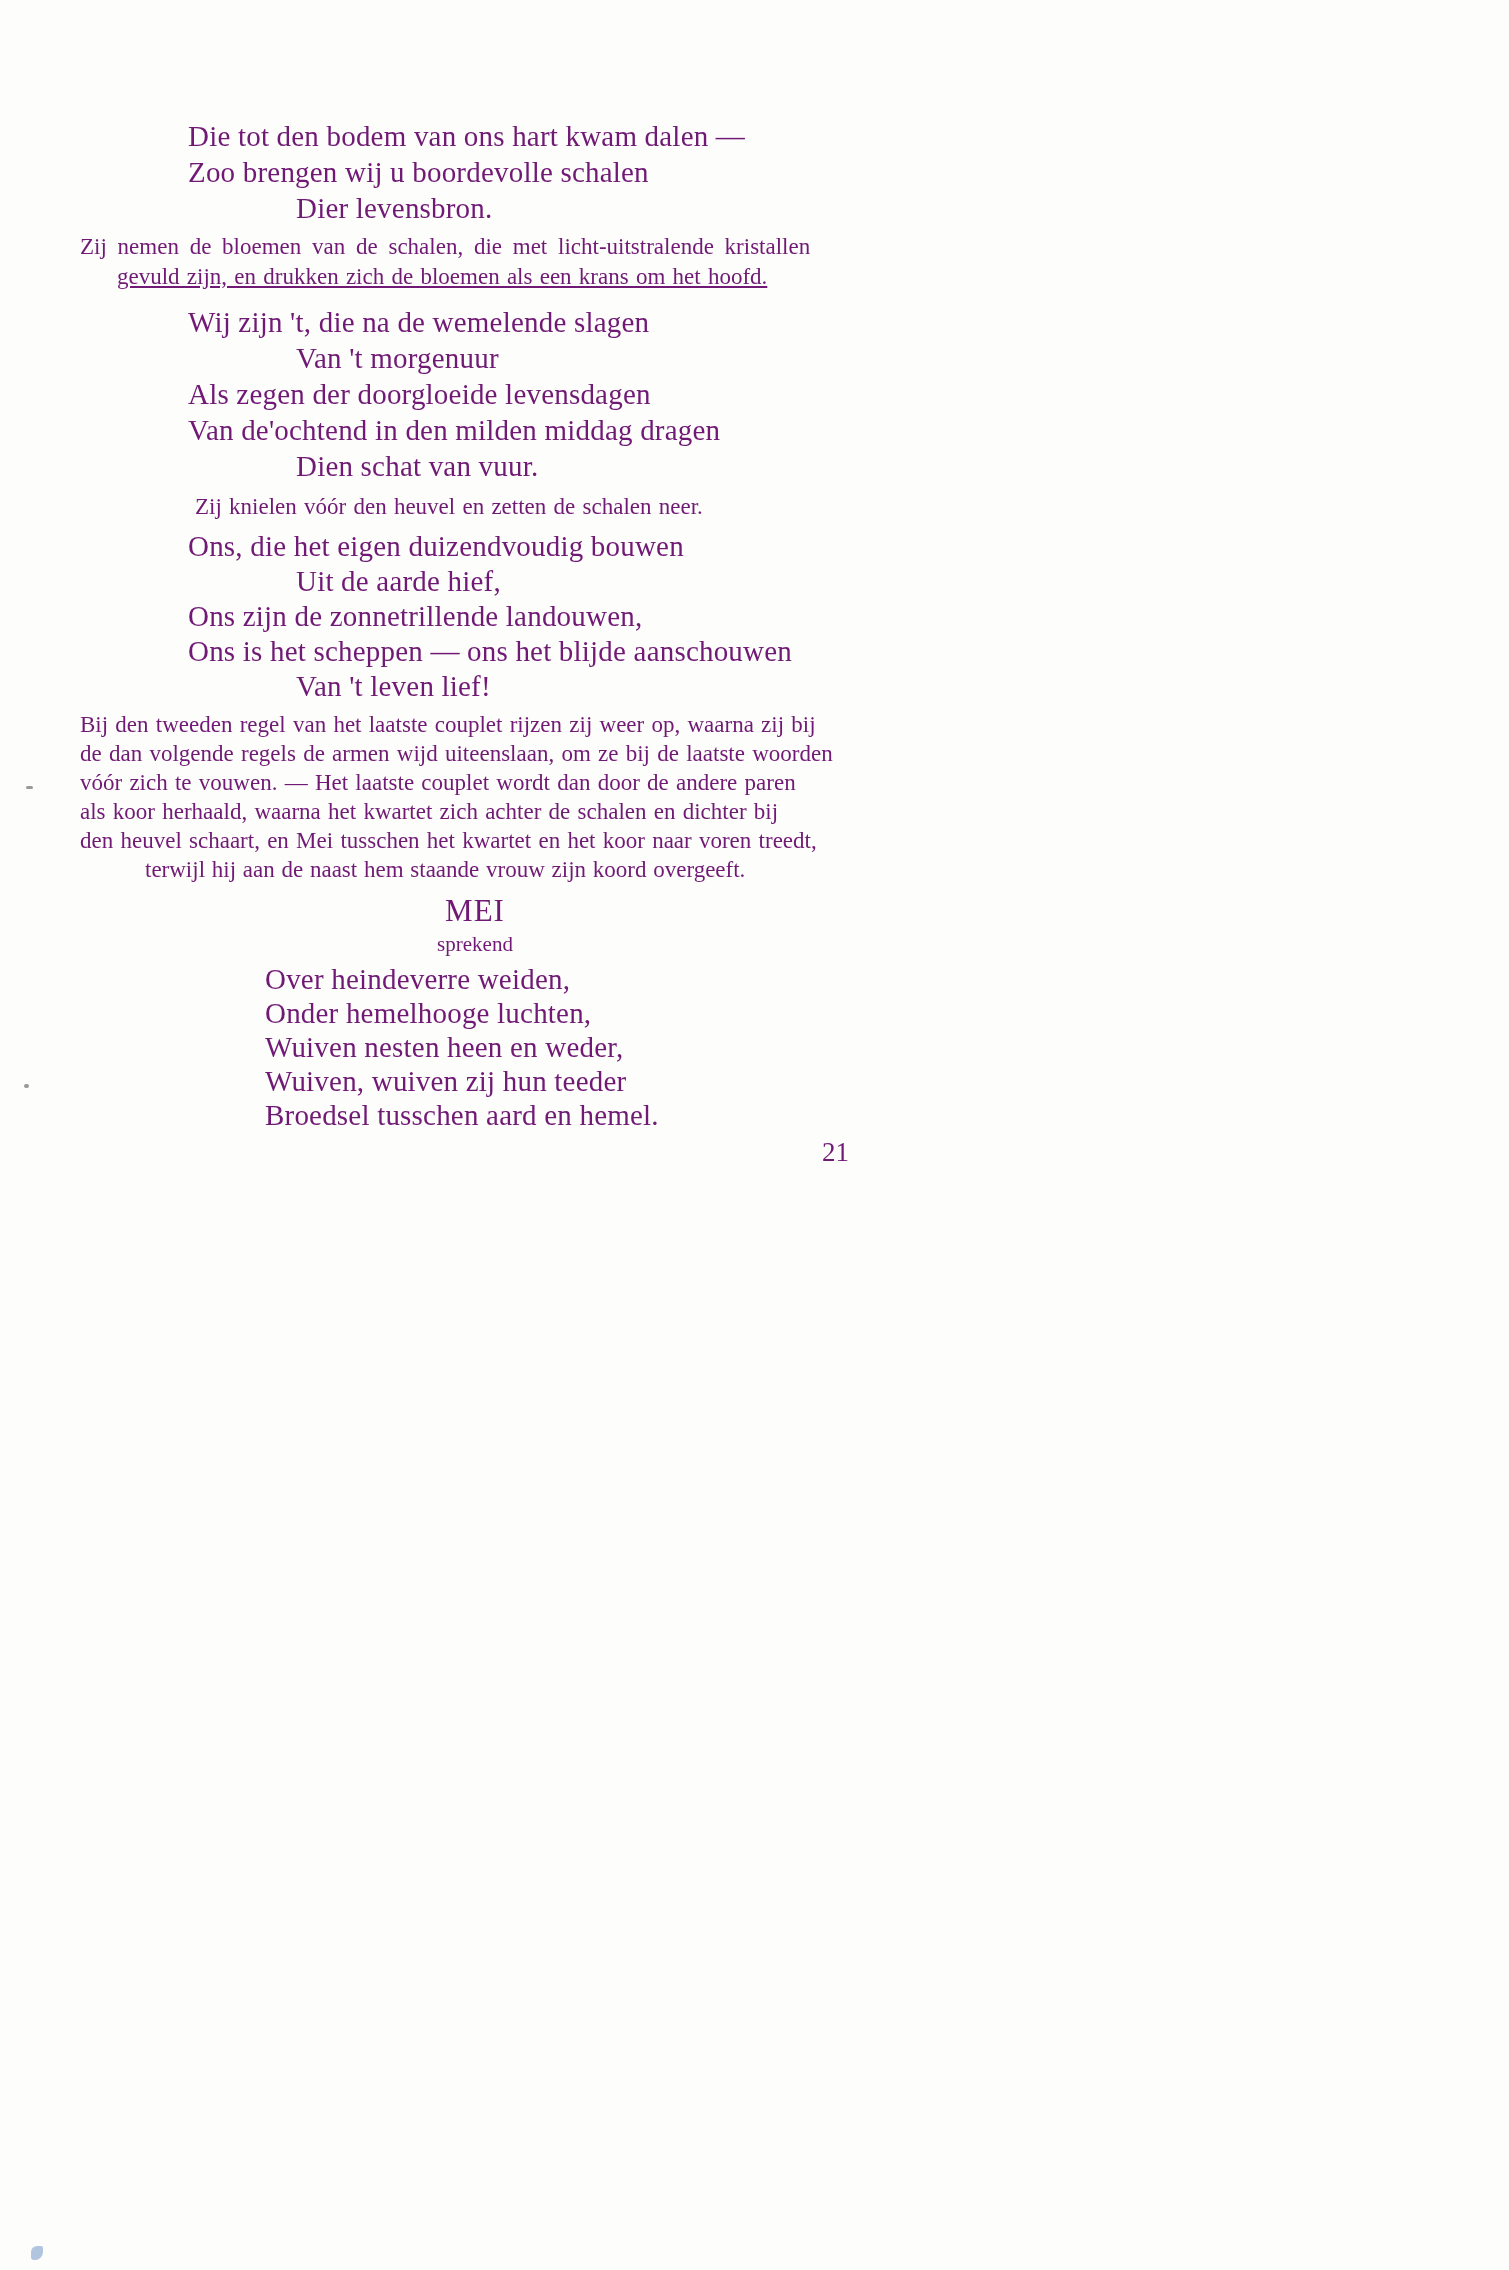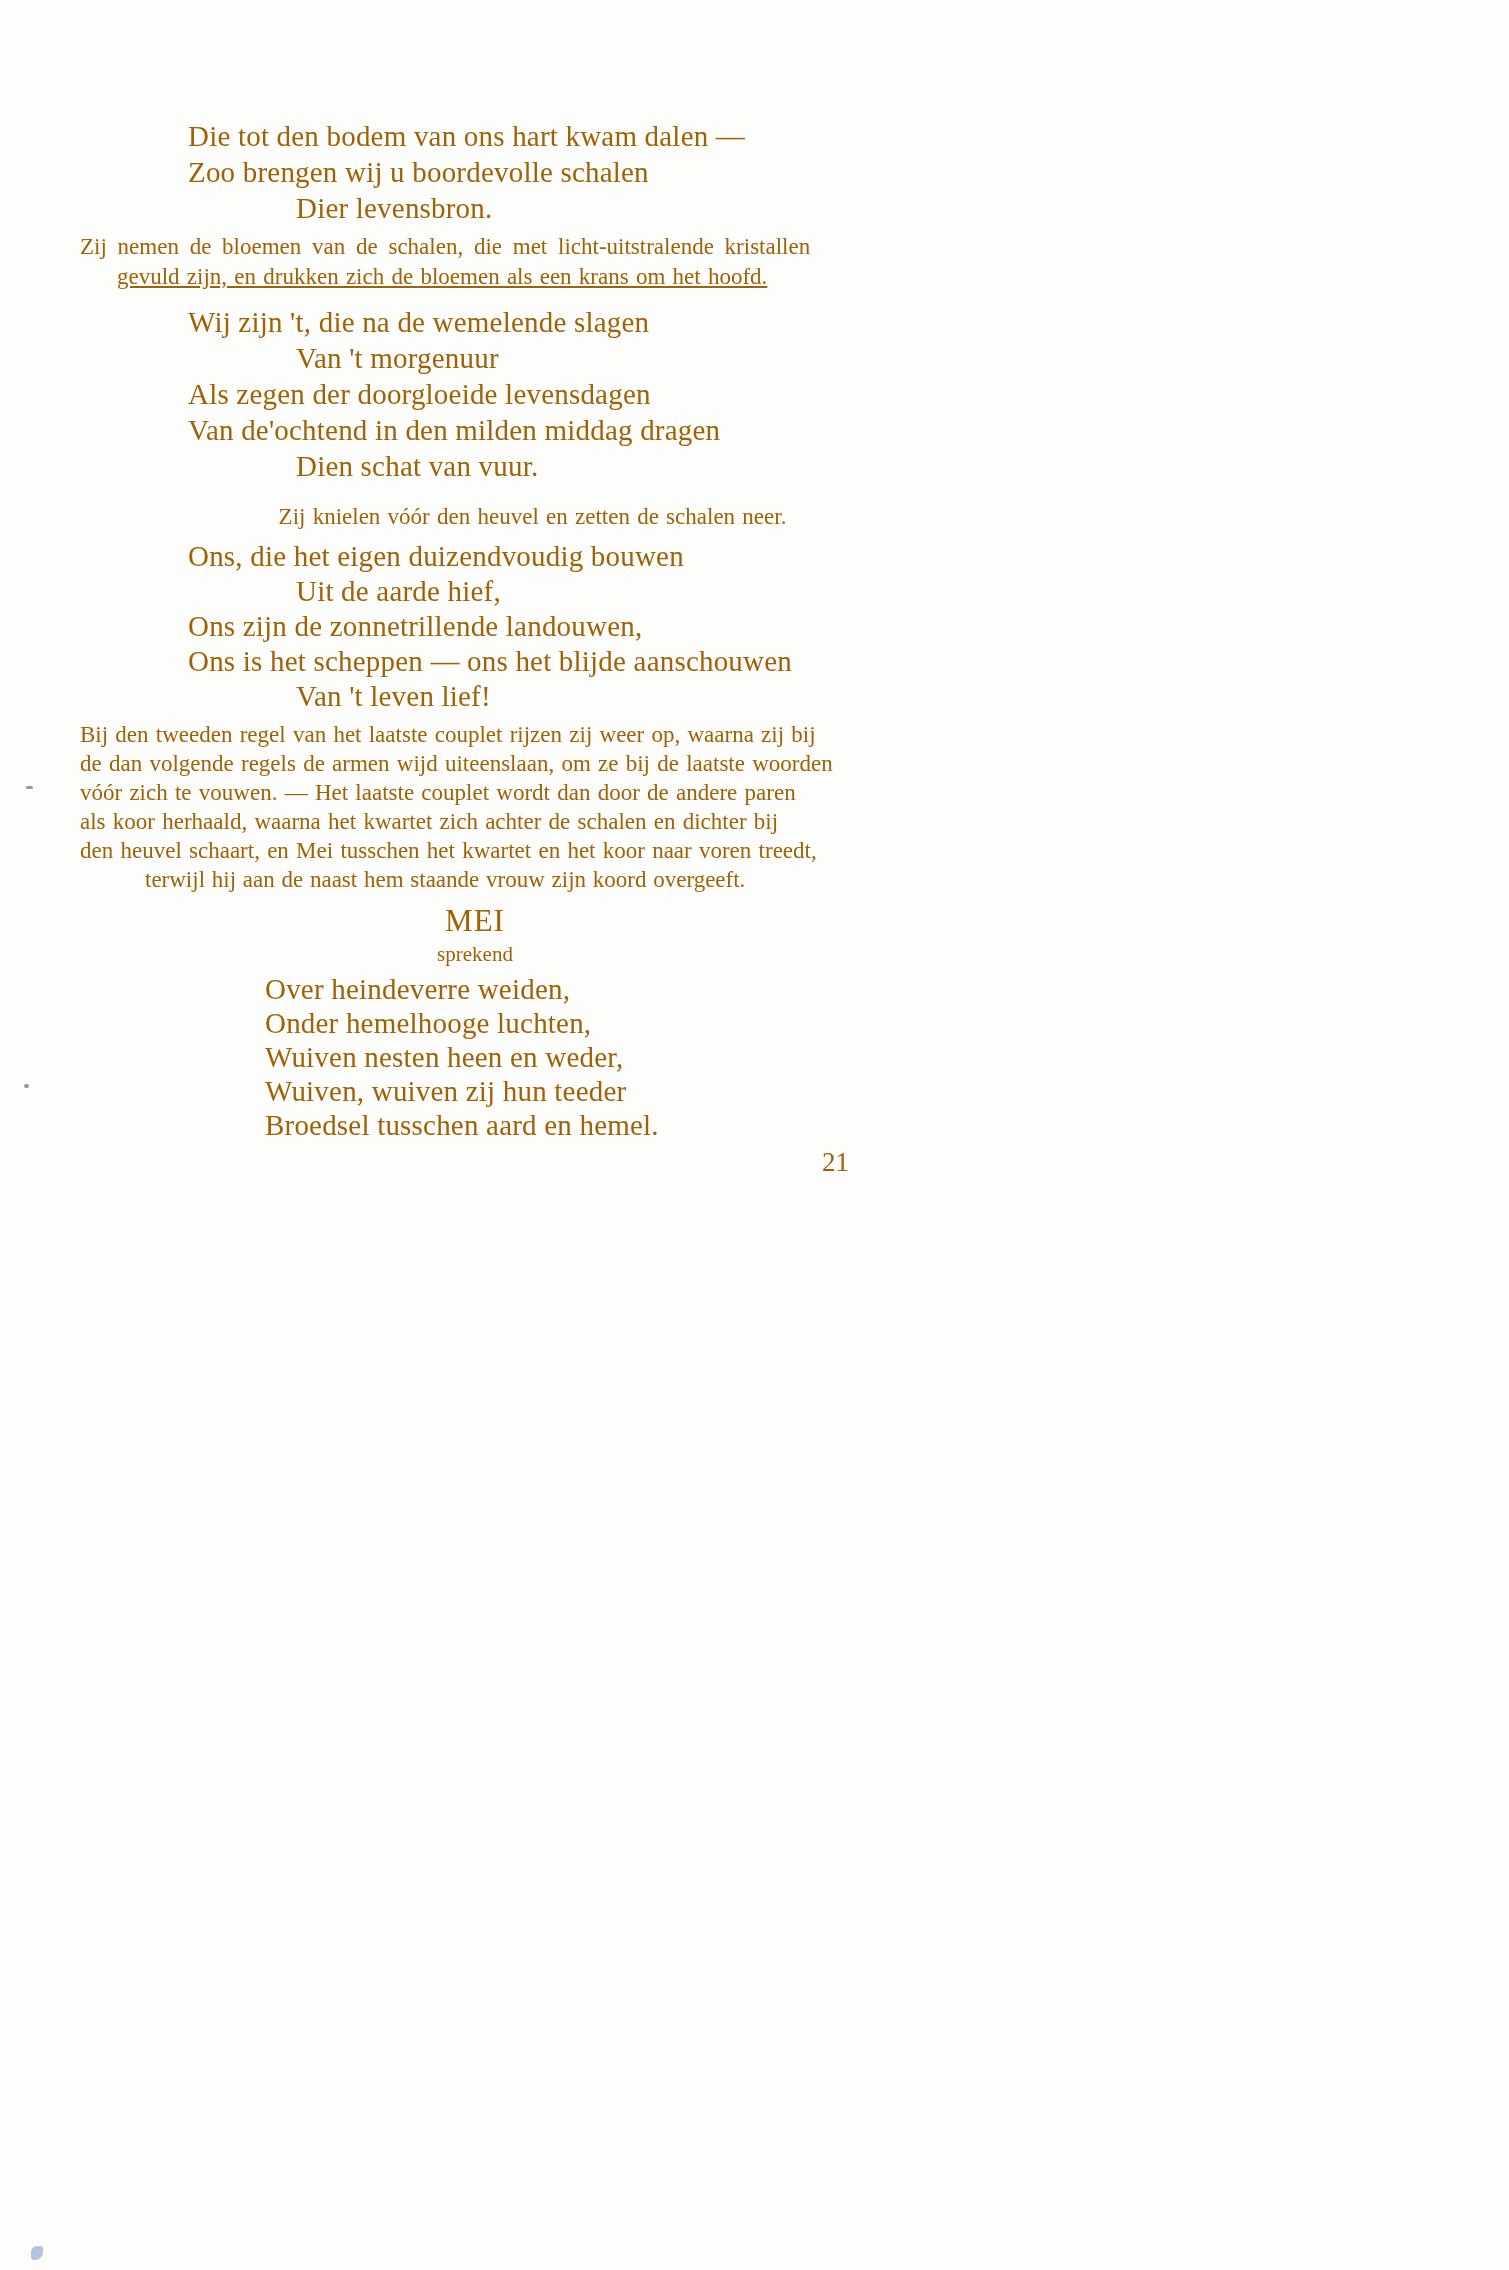--- a/index.html
+++ b/index.html
@@ -5,21 +5,21 @@
   html, body {
     margin: 0;
     padding: 0;
     background: #e8e8e6;
   }
   .page {
     position: relative;
     width: 1509px;
     height: 2270px;
     background: #fdfdfb;
-    color: #a16207;
+    color: #701a75;
     font-family: "Liberation Serif", "DejaVu Serif", serif;
     overflow: hidden;
   }
   .text-block {
     position: absolute;
     left: 80px;
     top: 118px;
     width: 790px;
   }
   
@@ -39,21 +39,21 @@
   .direction { font-size: 23px; line-height: 30px; }
   .dline { white-space: nowrap; word-spacing: 1.5px; }
   .sp-wide { word-spacing: 5px; }
   .ind-dir2 { margin-left: 37px; text-decoration: underline; }
   .ind-kneel { margin-left: 115px; }
   .ind-last { margin-left: 65px; word-spacing: 1px; }
   .dir-final { line-height: 29px; }
   
   .b-dir1   { margin-top: 6px; }
   .b-st2    { margin-top: 12px; }
-  .b-dir2   { margin-top: 18px; text-align: center; }
+  .b-dir2   { margin-top: 8px; }
   .b-st3    { margin-top: 7px; }
   .b-dir3   { margin-top: 6px; }
   .b-head   { margin-top: 8px; }
   .b-song   { margin-top: 4px; }
   .b-pageno { margin-top: 4px; }
   
   .scene-heading {
     text-align: center;
     font-size: 31px;
     line-height: 38px;

